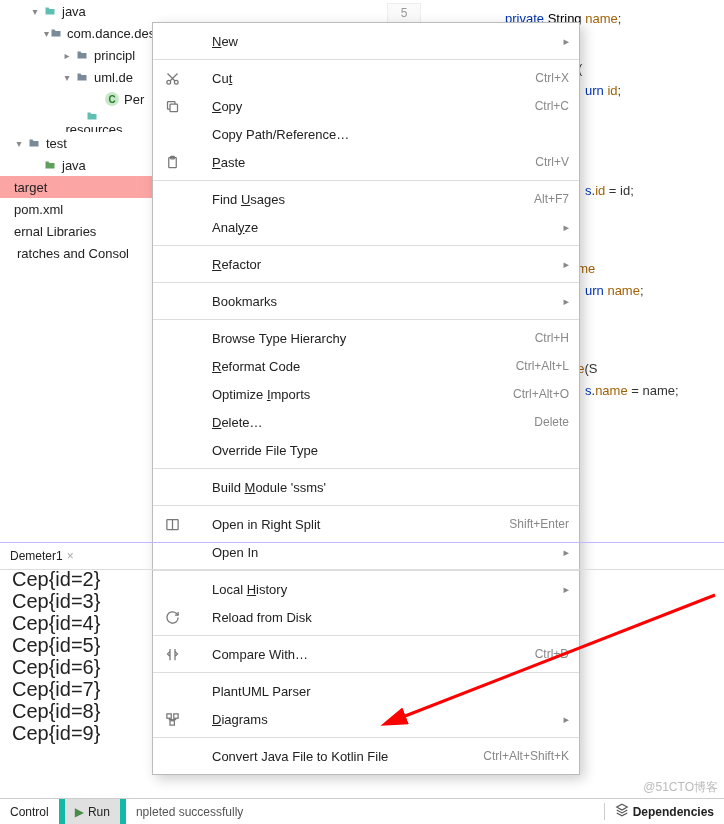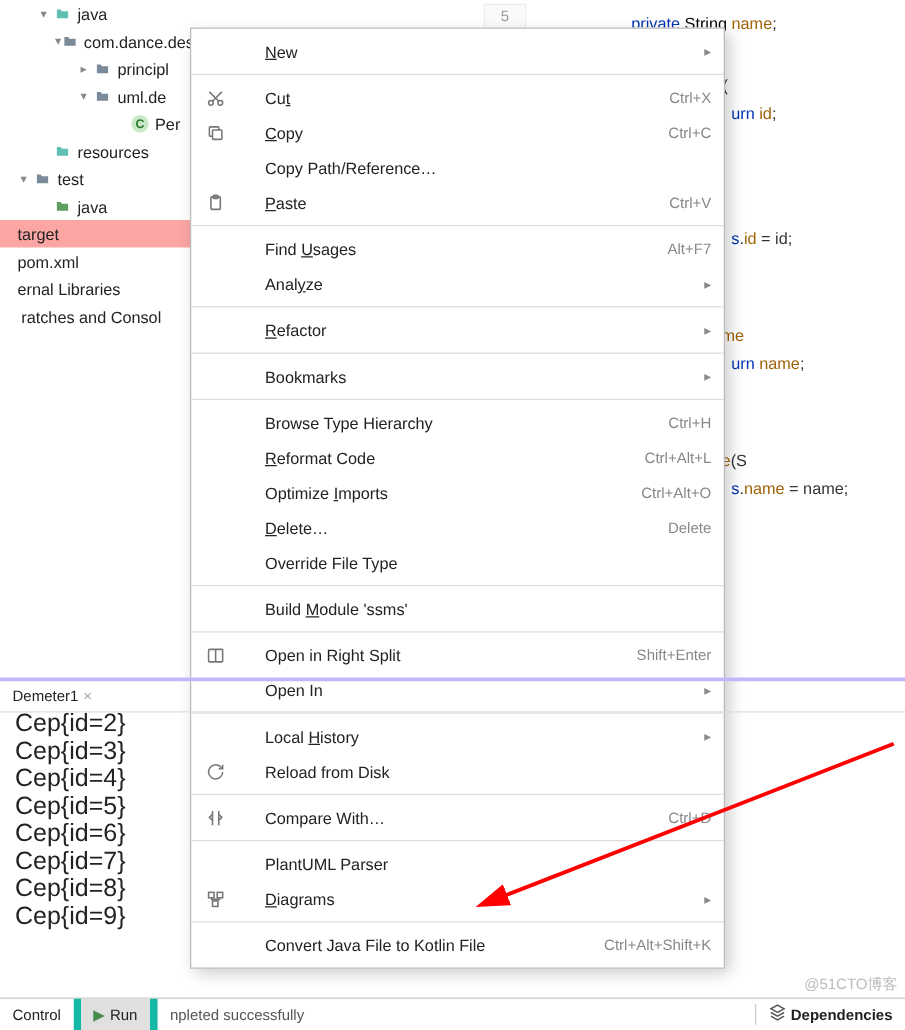--- a/index.html
+++ b/index.html
@@ -31,21 +31,21 @@
 .menu { position:absolute; left:152px; top:22px; width:428px; background:#fff; border:1px solid #bbb; box-shadow:4px 4px 12px rgba(0,0,0,0.2); padding:4px 0; }
 .menu .mi { display:flex; align-items:center; height:28px; padding:0 10px 0 8px;gap:29px; }
 .menu .mi .mico { width:22px; display:flex; justify-content:center; color:#777; }
 .menu .mi .lbl { flex:1; }
 .menu .mi .lbl u { text-decoration:underline; }
 .menu .mi .sc { color:#888; font-size:12px; }
 .menu .mi .sub { color:#888; font-size:11px; margin-left:8px;}
 .menu hr { border:none; border-top:1px solid #ddd; margin:4px 0; }
 
 
-.tabstrip { position:absolute; left:0; top:542px; right:0; height:28px; border-top:3px solid #c4b5fd; border-bottom:1px solid #ddd; display:flex; align-items:center; font-size:12px; }
+.tabstrip { position:absolute; left:0; top:542px; right:0; height:28px; border-top:1px solid #c4b5fd; border-bottom:1px solid #ddd; display:flex; align-items:center; font-size:12px; }
 .tabstrip .tab { padding:0 10px; display:flex; align-items:center; gap:4px; }
 .tabstrip .tab .x { color:#aaa; }
 .console { position:absolute; left:0; top:564px; right:0; font-family:Consolas,monospace; font-size:20px; line-height:22px; padding:4px 12px; }
 .bottombar { position:absolute; left:0; bottom:0; right:0; height:26px; border-top:1px solid #ccc; display:flex; align-items:center; font-size:12px; }
 .bottombar .btn { padding:0 10px; display:flex; align-items:center; gap:4px; height:100%; border-right:6px solid #14b8a6;}
 .bottombar .btn.sel{background:#e0e0e0;}
 .bottombar .status { flex:1; padding:0 10px; color:#555;}
 .bottombar .dep { padding:0 10px; display:flex; align-items:center; gap:4px; border-left:1px solid #ccc;font-weight:bold;}
 .watermark{position:absolute;right:6px;bottom:28px;color:#bbb;font-size:12px;}
 .arrow-annot{position:absolute;pointer-events:none;}
@@ -90,21 +90,21 @@
       </span>
       <span>uml.de</span>
     </div>
     <div class="row" style="padding-left: 90px;">
       <span class="arrow"></span>
       <span class="ico">
         <span class="class-ico">C</span>
       </span>
       <span>Per</span>
     </div>
-    <div class="row" style="padding-left: 28px;">
+    <div class="row" style="padding-left: 28px; flex-direction: column;">
       <span class="arrow"></span>
       <span class="ico folder-teal">
         <svg width="14" height="12" viewBox="0 0 24 24">
           <path d="M3 5h6l2 3h10v11H3z"></path>
         </svg>
       </span>
       <span>resources</span>
     </div>
     <div class="row" style="padding-left: 12px;">
       <span class="arrow">▾</span>

